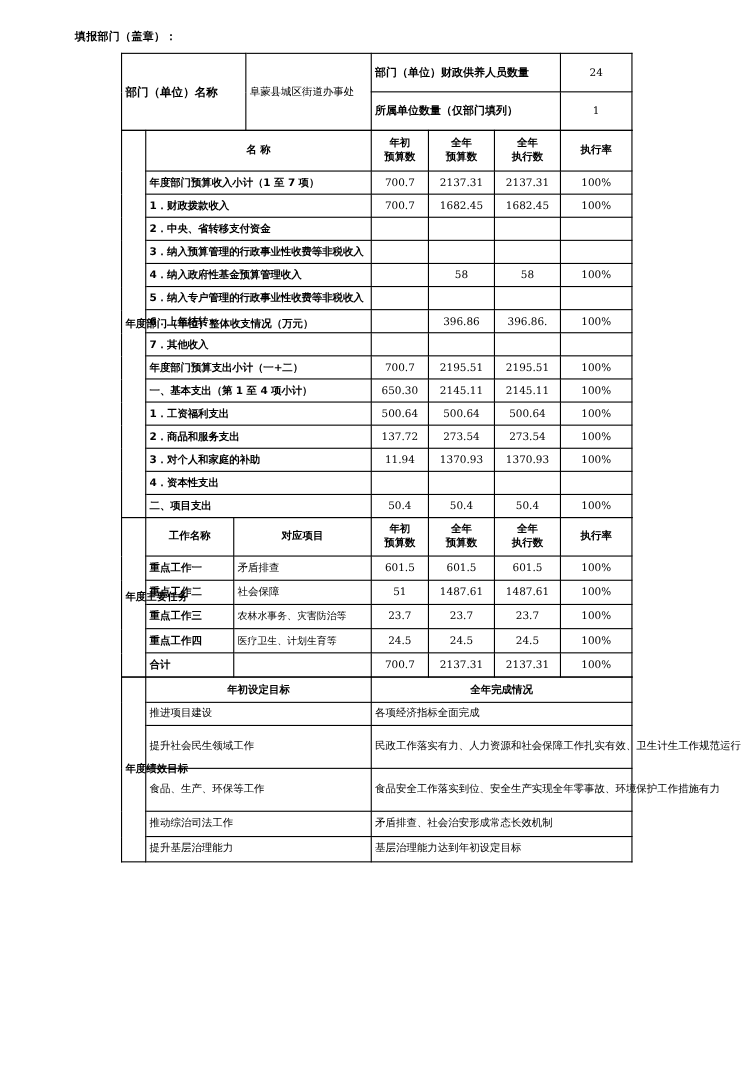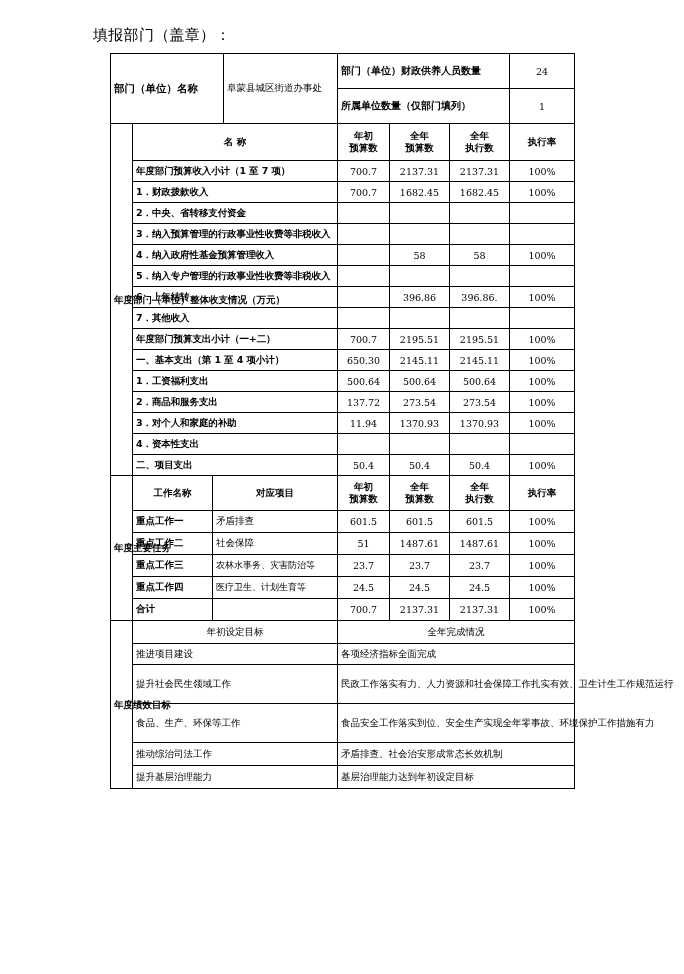--- a/index.html
+++ b/index.html
@@ -32,23 +32,23 @@
     font-family: "DejaVu Sans", "Liberation Sans", sans-serif;
   }
   .title-sub {
     text-align: center;
     font-size: 15px;
     margin: 0;
     padding-top: 26px;
     font-family: "DejaVu Serif", "Liberation Serif", serif;
   }
   .filing-line {
-    font-size: 15px;
-    font-weight: normal;
-    padding-left: 93px;
+    font-size: 10px;
+    font-weight: bold;
+    padding-left: 68px;
     padding-top: 26px;
     letter-spacing: 0.3px;
   }
 
   
   .tbl-wrap {
     margin: 8px 0 0 110px;
     width: 464px;
   }
   table.grid {
@@ -101,21 +101,21 @@
   .clip { overflow: hidden; }
   .goal-cell {
     font-size: 9.5px;
     line-height: 1.55;
     white-space: normal;
     padding: 2px 4px;
   }
   .goal-hdr {
     text-align: center;
     font-size: 10.5px;
-    font-weight: normal;
+    font-weight: bold;
   }
 </style>
 </head>
 <body>
 
 <div class="page">
 
   <div class="filing-line">填报部门（盖章）：</div>
 
   <div class="tbl-wrap">

